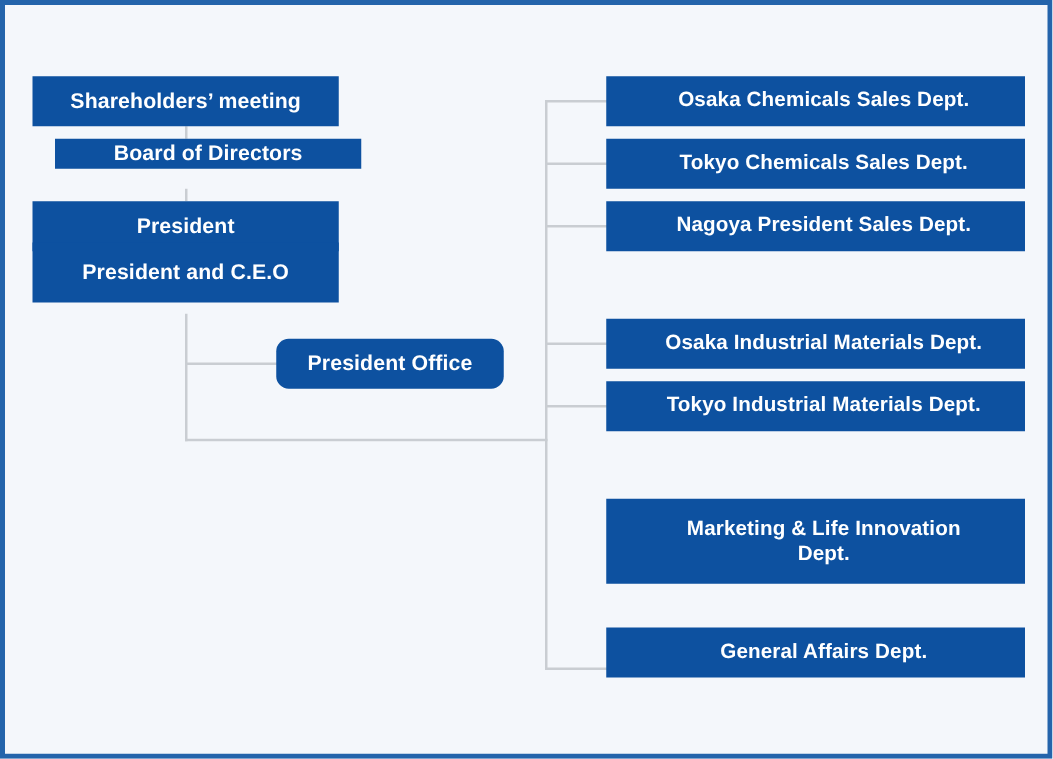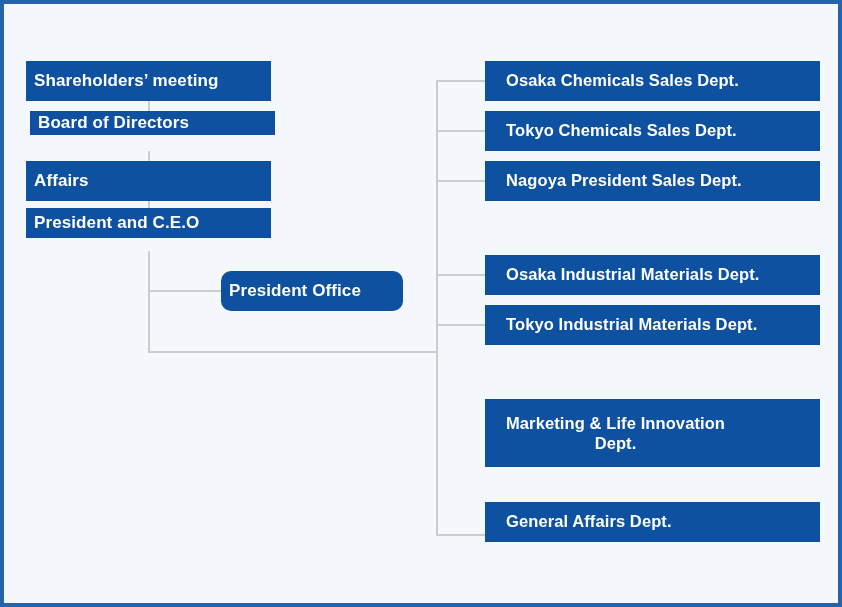--- a/index.html
+++ b/index.html
@@ -34,20 +34,21 @@
   .line-h { height: 2px; }
 
   
   .node {
     position: absolute;
     box-sizing: border-box;
     background: #0d51a0;
     color: #ffffff;
     display: flex;
     align-items: center;
+    justify-content: center;
     text-align: center;
     font-size: 17px;
     font-weight: 700;
     letter-spacing: 0.1px;
     line-height: 1.18;
     padding: 0 8px;
     z-index: 2;
   }
   .node-sm { font-size: 16.5px; padding-left: 21px; }
   .node-two-line { line-height: 1.22; }
@@ -76,29 +77,29 @@
     <div class="line line-h" style="left:432px; top:126px; width:51px;"></div>
     <div class="line line-h" style="left:432px; top:176px; width:51px;"></div>
     <div class="line line-h" style="left:432px; top:270px; width:51px;"></div>
     <div class="line line-h" style="left:432px; top:320px; width:51px;"></div>
     <div class="line line-h" style="left:432px; top:530px; width:51px;"></div>
 
     <div class="node" style="left:22px; top:57px; width:245px; height:40px;">
       <span class="node-label">Shareholders’ meeting</span>
     </div>
 
-    <div class="node" style="left:26px; top:107px; width:245px; height:24px;">
+    <div class="node" style="left:40px; top:107px; width:245px; height:24px;">
       <span class="node-label">Board of Directors</span>
     </div>
 
     <div class="node" style="left:22px; top:157px; width:245px; height:40px;">
-      <span class="node-label">Affairs</span>
+      <span class="node-label">President</span>
     </div>
 
-    <div class="node" style="left:22px; top:204px; width:245px; height:30px;">
+    <div class="node" style="left:22px; top:190px; width:245px; height:48px;">
       <span class="node-label">President and C.E.O</span>
     </div>
 
     <div class="node" style="left:217px; top:267px; width:182px; height:40px;border-radius:10px;">
       <span class="node-label">President Office</span>
     </div>
 
     <div class="node node-sm" style="left:481px; top:57px; width:335px; height:40px;">
       <span class="node-label">Osaka Chemicals Sales Dept.</span>
     </div>

